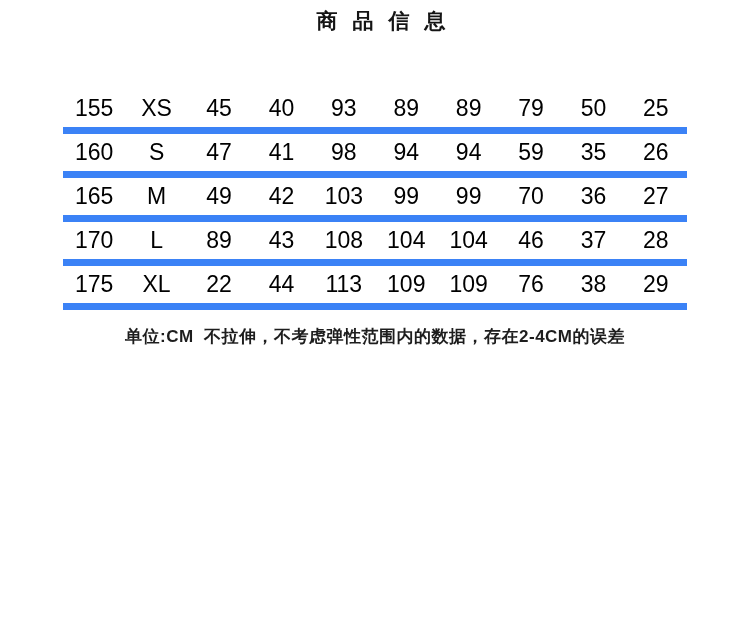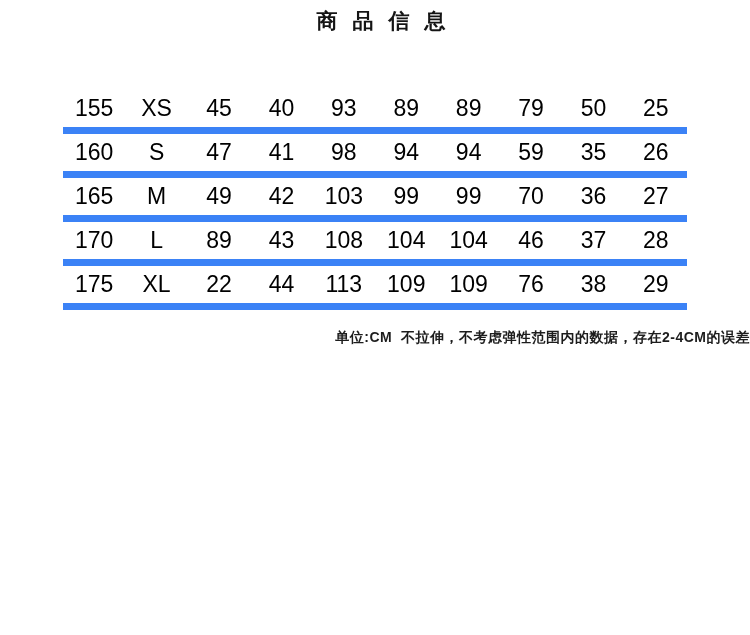--- a/index.html
+++ b/index.html
@@ -68,22 +68,22 @@
     color: #000000;
   }
   .cell {
     flex: 1 1 0;
     text-align: center;
     white-space: nowrap;
   }
   
   .footer-note {
     margin-top: 15px;
-    text-align: right;
-    font-size: 14px;
+    text-align: center;
+    font-size: 17px;
     line-height: 24px;
     font-weight: bold;
     color: #1d1d1d;
     white-space: pre;
     letter-spacing: 0.5px;
   }
 </style>
 </head>
 <body>
 

